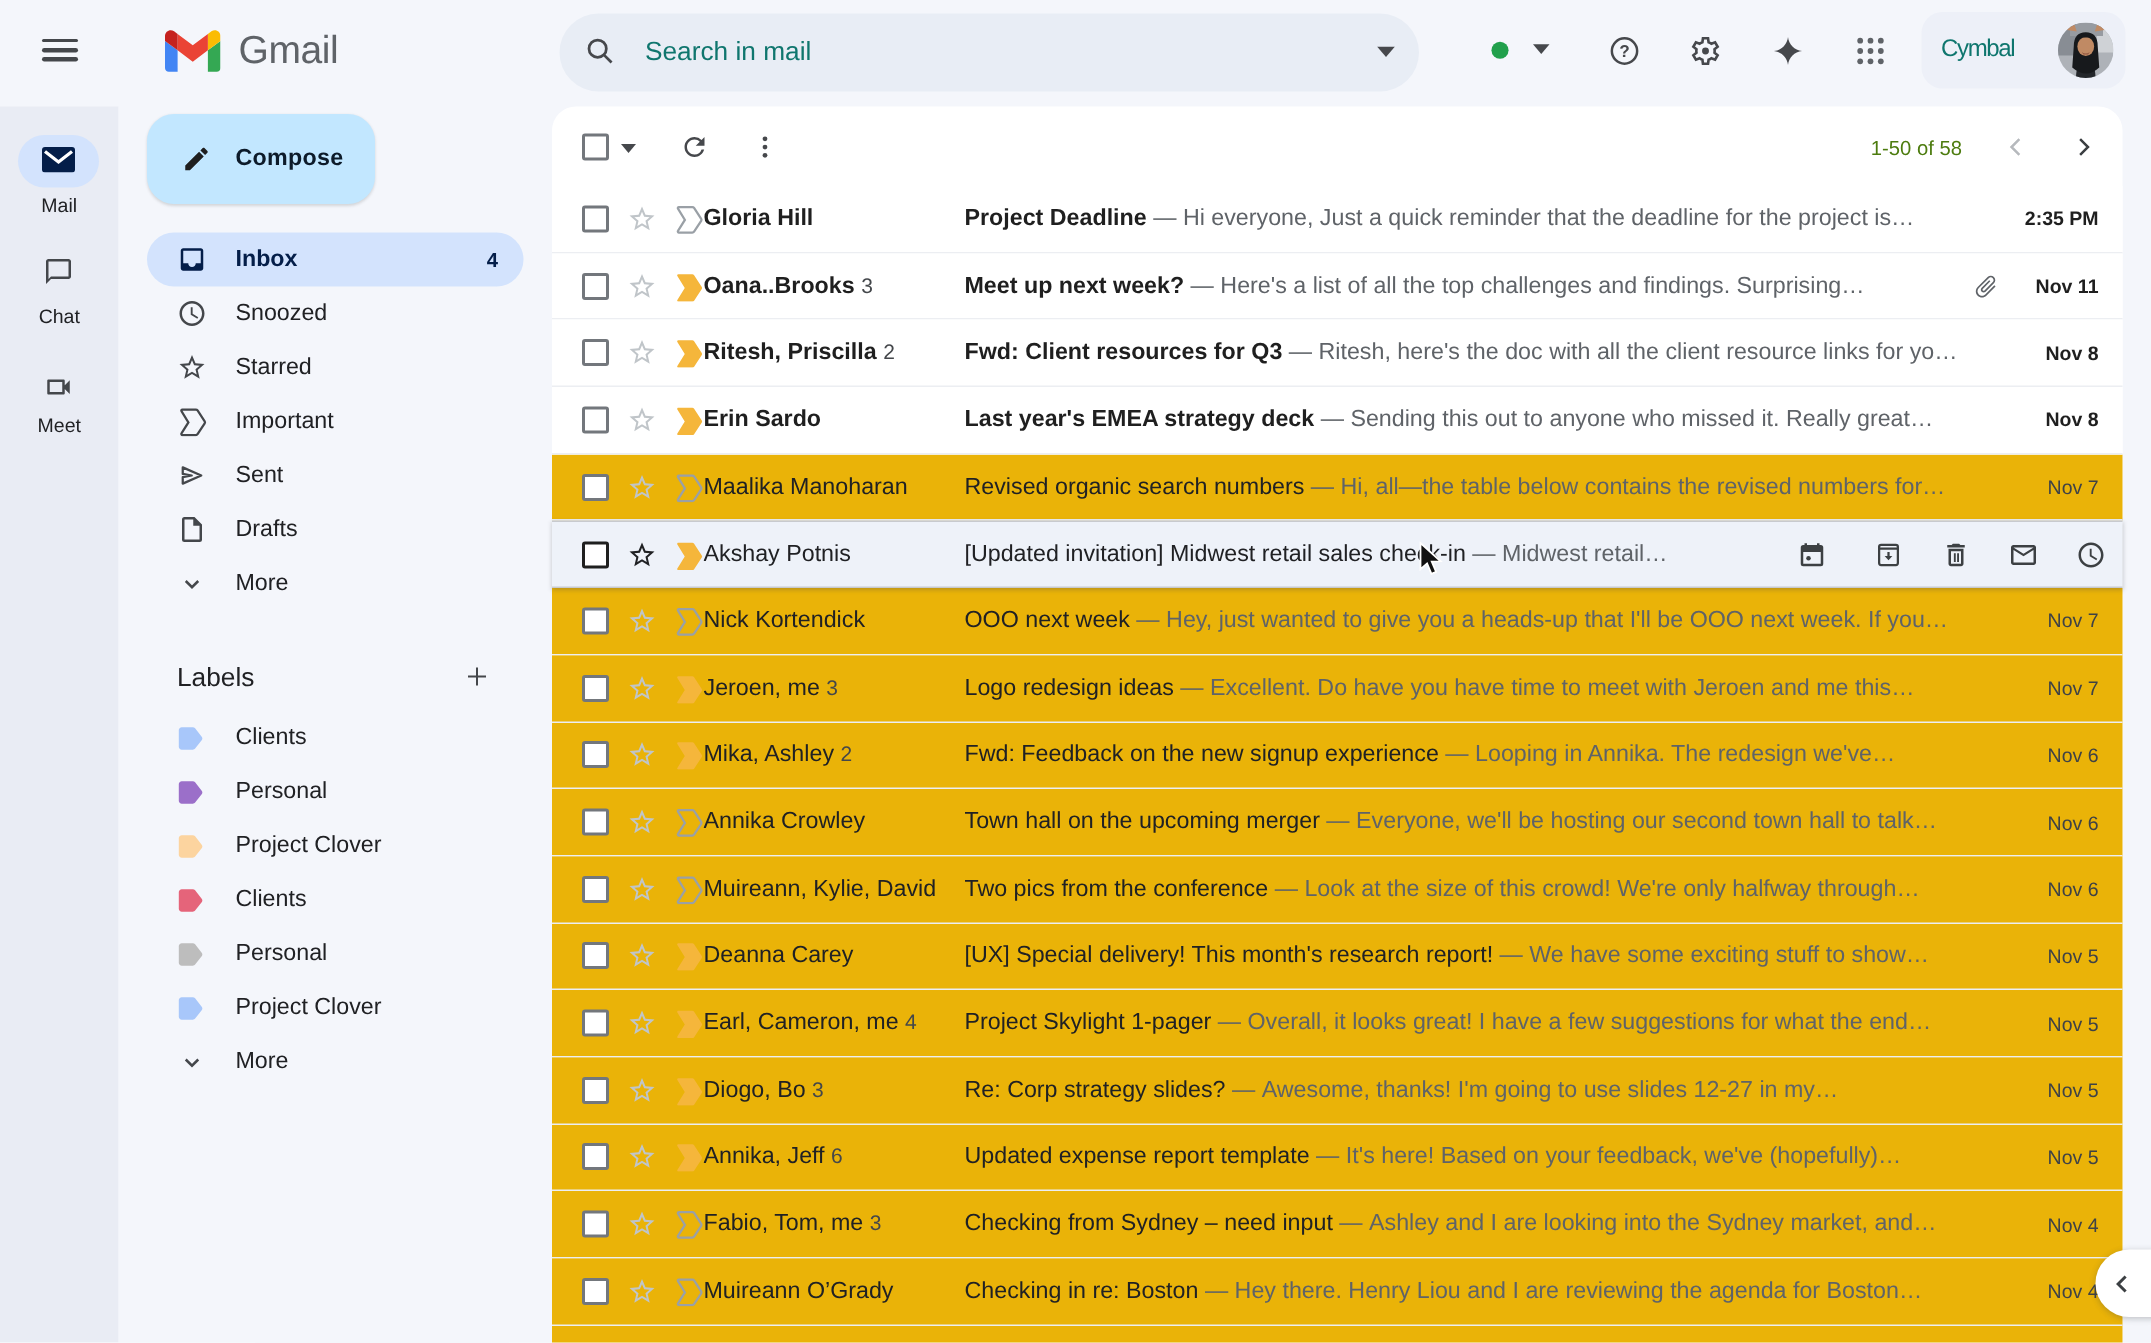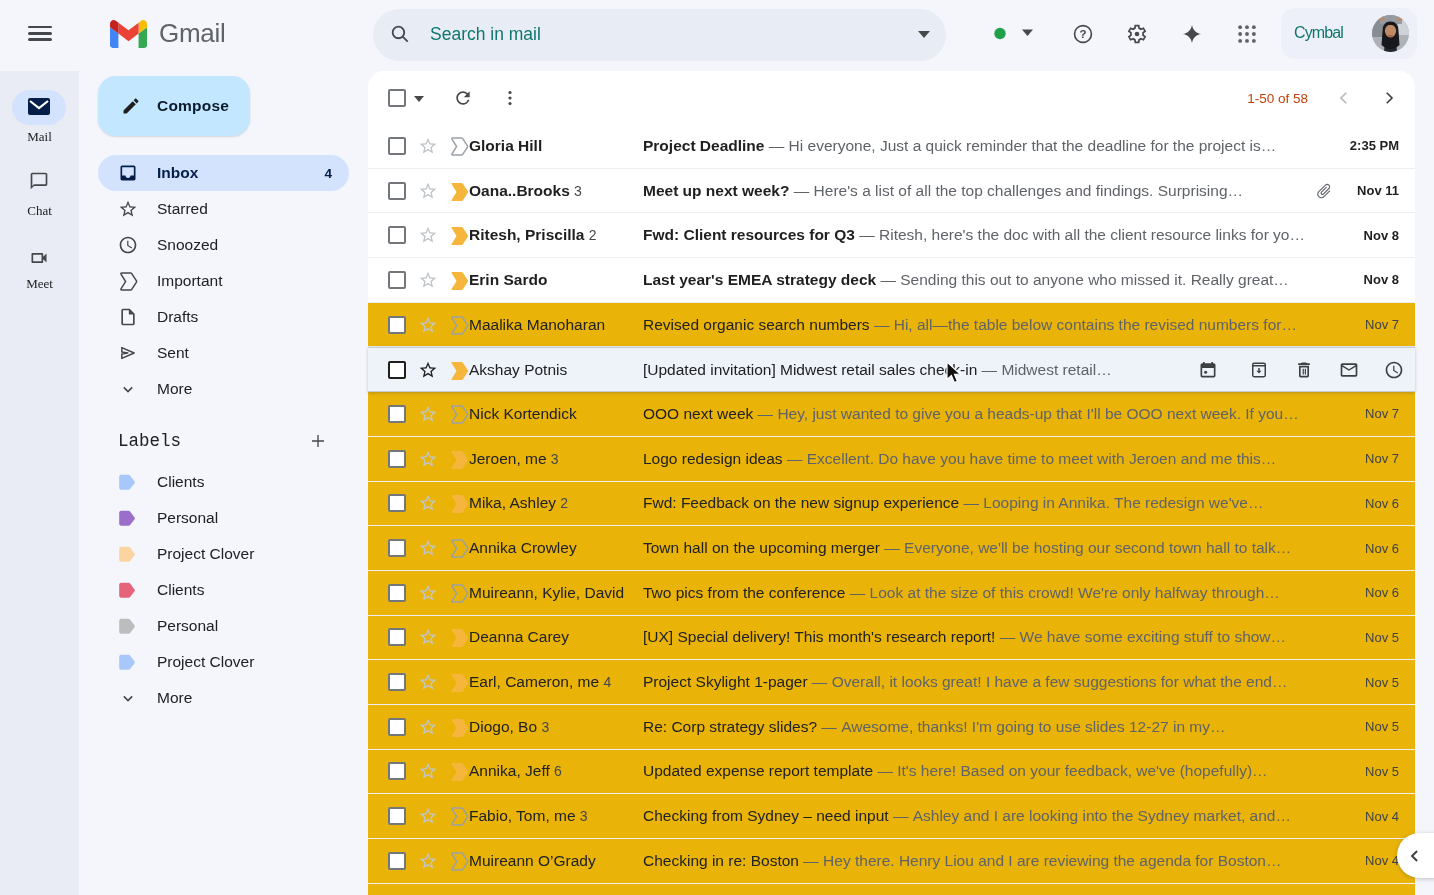--- a/index.html
+++ b/index.html
@@ -18,54 +18,54 @@
 .search { position:absolute; left:373px; top:9px; width:573px; height:52px; border-radius:26px; background:#e8edf5; }
 .search .mag { position:absolute; left:16px; top:14px; }
 .search .ph { position:absolute; left:57px; top:15px; font-size:17.5px; color:#0f766e; }
 .search .car { position:absolute; right:16px; top:22px; }
 .hdr-ic { position:absolute; top:23px; }
 .cymbal { position:absolute; left:1281px; top:8px; width:136px; height:51px; border-radius:14px; background:#edf0f8; }
 .cymbal .txt { position:absolute; left:13px; top:16px; font-size:16px; font-weight:normal; letter-spacing:-0.9px; color:#0f766e; }
 .cymbal .av { position:absolute; right:8px; top:7px; width:37px; height:37px; border-radius:50%; overflow:hidden; }
 
 
-.rail { position:absolute; left:0; top:71px; width:79px; height:824px; background:#e9ecf4;font-family:Liberation Serif, serif; }
+.rail { position:absolute; left:0; top:71px; width:79px; height:824px; background:#e9ecf4; }
 .rail .pill { position:absolute; left:12px; top:19px; width:54px; height:35px; border-radius:18px; background:#d3e3fd; }
 .rail .env { position:absolute; left:28px; top:27px; }
 .rlab { position:absolute; width:79px; text-align:center; font-size:13px; color:#202124; }
 .rico { position:absolute; left:29px; }
 
 
 .side { position:absolute; left:79px; top:71px; width:289px; height:824px; background:#f4f6fb; }
 .compose { position:absolute; left:19px; top:5px; width:152px; height:60px; border-radius:18px; background:#c2e7ff;
   display:flex; align-items:center; box-shadow:0 1px 2px rgba(60,64,67,.18); }
 .compose svg { margin-left:23px; }
 .compose .ctx { margin-left:16px; font-size:15.5px; font-weight:bold; color:#0d1b2a; letter-spacing:.2px; }
 .nav { position:absolute; left:19px; top:84px; width:251px; }
 .nav-item { display:flex; align-items:center; height:36px; border-radius:18px; font-size:15.5px; color:#202124; }
 .nav-ic { width:20px; margin-left:20px; flex:none; }
 .nav-tx { margin-left:19px; white-space:nowrap; }
 .nav-item.sel { background:#d3e3fd; }
 .nav-item.sel .nav-tx { font-weight:bold; color:#041e49; }
 .nav-cnt { margin-left:auto; margin-right:17px; font-size:13.5px; font-weight:bold; color:#041e49; }
-.lblhead { display:flex; align-items:center; height:36px; margin-top:16px;font-family:Liberation Mono, monospace; }
+.lblhead { display:flex; align-items:center; height:36px; margin-top:26px; }
 .lblhead .t { margin-left:20px; font-size:17.5px; color:#202124; }
 .lblhead .plus { margin-left:auto; margin-right:22px; width:18px; height:18px; }
 
 
 .card { position:absolute; left:368px; top:71px; width:1047px; height:824px; background:#fff;
   border-radius:16px 16px 0 0; }
 .toolbar { position:relative; height:53px; }
 .cb { width:18px; height:18px; border:2px solid #73777c; border-radius:2px; flex:none; background:#fff; }
 .cb.cbd { border-color:#1f1f1f; }
 .toolbar .cb { position:absolute; left:20px; top:18px; }
 .toolbar .car { position:absolute; left:46px; top:25px; }
 .toolbar .refresh { position:absolute; left:85px; top:17px; }
 .toolbar .kebab { position:absolute; left:132px; top:17px; }
-.pager { position:absolute; right:107px; top:20px; font-size:13.5px; color:#c2410c; }
+.pager { position:absolute; right:107px; top:20px; font-size:13.5px; color:#4d7c0f; }
 .pgl { position:absolute; right:62px; top:18px; }
 .pgr { position:absolute; right:17px; top:18px; }
 
 
 .list { position:relative; }
 .row { display:flex; align-items:center; height:44.7px; background:#fff;
   border-bottom:1px solid #eceef2; padding-left:20px; font-size:15.5px; position:relative; }
 .row.read { background:#eab308; }
 .row.hover { background:#eef2f9; border-top:1px solid #c8cace; border-bottom:1px solid #c8cace;
   box-shadow:0 1px 3px rgba(60,64,67,.28); z-index:2; }
@@ -200,56 +200,56 @@
           <svg class="ic20" viewBox="0 0 24 24">
             <path fill="#041e49" d="M19 3H5c-1.1 0-2 .9-2 2v14c0 1.1.9 2 2 2h14c1.1 0 2-.9 2-2V5c0-1.1-.9-2-2-2zm0 12h-4c0 1.66-1.35 3-3 3s-3-1.34-3-3H5V5h14v10z"></path>
           </svg>
         </span>
       <span class="nav-tx">Inbox</span>
         <span class="nav-cnt">4</span>
     </div>
     <div class="nav-item">
       <span class="nav-ic">
           <svg class="ic20" viewBox="0 0 24 24">
+            <path fill="#44474b" d="M11.99 2C6.47 2 2 6.48 2 12s4.47 10 9.99 10C17.52 22 22 17.52 22 12S17.52 2 11.99 2zM12 20c-4.42 0-8-3.58-8-8s3.58-8 8-8 8 3.58 8 8-3.58 8-8 8zm.5-13H11v6l5.25 3.15.75-1.23-4.5-2.67z"></path>
+          </svg>
+        </span>
+      <span class="nav-tx">Snoozed</span>
+    </div>
+    <div class="nav-item">
+      <span class="nav-ic">
+          <svg class="ic20" viewBox="0 0 24 24">
             <path fill="#44474b" d="M22 9.24l-7.19-.62L12 2 9.19 8.63 2 9.24l5.46 4.73L5.82 21 12 17.27 18.18 21l-1.63-7.03L22 9.24zM12 15.4l-3.76 2.27 1-4.28-3.32-2.88 4.38-.38L12 6.1l1.71 4.04 4.38.38-3.32 2.88 1 4.28L12 15.4z"></path>
           </svg>
         </span>
       <span class="nav-tx">Starred</span>
     </div>
     <div class="nav-item">
       <span class="nav-ic">
-          <svg class="ic20" viewBox="0 0 24 24">
-            <path fill="#44474b" d="M11.99 2C6.47 2 2 6.48 2 12s4.47 10 9.99 10C17.52 22 22 17.52 22 12S17.52 2 11.99 2zM12 20c-4.42 0-8-3.58-8-8s3.58-8 8-8 8 3.58 8 8-3.58 8-8 8zm.5-13H11v6l5.25 3.15.75-1.23-4.5-2.67z"></path>
-          </svg>
-        </span>
-      <span class="nav-tx">Snoozed</span>
+          <svg class="ic20" viewBox="0 0 20 20">
+            <path fill="none" stroke="#44474b" stroke-width="1.5" d="M3.6 3.4h8.9c.5 0 .94.24 1.21.65l4.75 7.22c.26.4.26.92 0 1.32l-4.75 7.22c-.27.41-.72.65-1.21.65H3.6c-.58 0-.93-.65-.61-1.13L7.6 12 2.99 4.53c-.32-.48.03-1.13.61-1.13z" transform="translate(0,-1.4)"></path>
+          </svg>
+        </span>
+      <span class="nav-tx">Important</span>
     </div>
     <div class="nav-item">
       <span class="nav-ic">
-          <svg class="ic20" viewBox="0 0 20 20">
-            <path fill="none" stroke="#44474b" stroke-width="1.5" d="M3.6 3.4h8.9c.5 0 .94.24 1.21.65l4.75 7.22c.26.4.26.92 0 1.32l-4.75 7.22c-.27.41-.72.65-1.21.65H3.6c-.58 0-.93-.65-.61-1.13L7.6 12 2.99 4.53c-.32-.48.03-1.13.61-1.13z" transform="translate(0,-1.4)"></path>
-          </svg>
-        </span>
-      <span class="nav-tx">Important</span>
+          <svg class="ic20" viewBox="0 0 24 24">
+            <path fill="none" stroke="#44474b" stroke-width="1.8" stroke-linejoin="round" d="M4.6 5.5 19.4 12 4.6 18.5 4.6 13.3 11.8 12 4.6 10.7z"></path>
+          </svg>
+        </span>
+      <span class="nav-tx">Sent</span>
     </div>
     <div class="nav-item">
       <span class="nav-ic">
           <svg class="ic20" viewBox="0 0 24 24">
             <path fill="#44474b" d="M14 2H6a2 2 0 0 0-2 2v16a2 2 0 0 0 2 2h12a2 2 0 0 0 2-2V8zm4 18H6V4h7v5h5z"></path>
           </svg>
         </span>
       <span class="nav-tx">Drafts</span>
-    </div>
-    <div class="nav-item">
-      <span class="nav-ic">
-          <svg class="ic20" viewBox="0 0 24 24">
-            <path fill="none" stroke="#44474b" stroke-width="1.8" stroke-linejoin="round" d="M4.6 5.5 19.4 12 4.6 18.5 4.6 13.3 11.8 12 4.6 10.7z"></path>
-          </svg>
-        </span>
-      <span class="nav-tx">Sent</span>
     </div>
     <div class="nav-item">
       <span class="nav-ic">
           <svg class="ic20" viewBox="0 0 24 24">
             <path fill="none" stroke="#44474b" stroke-width="2" d="M7 10l5 5 5-5"></path>
           </svg>
         </span>
       <span class="nav-tx">More</span>
     </div>
     <div class="lblhead">

